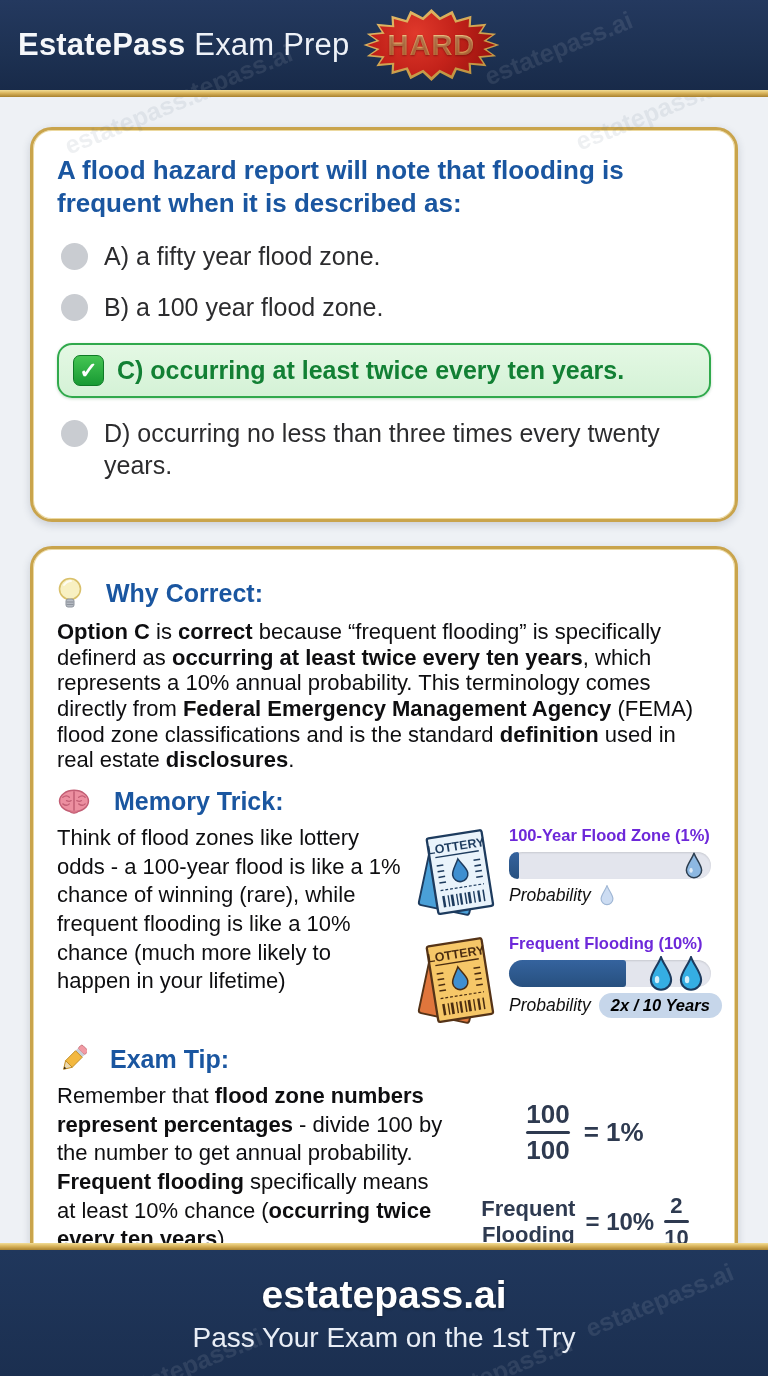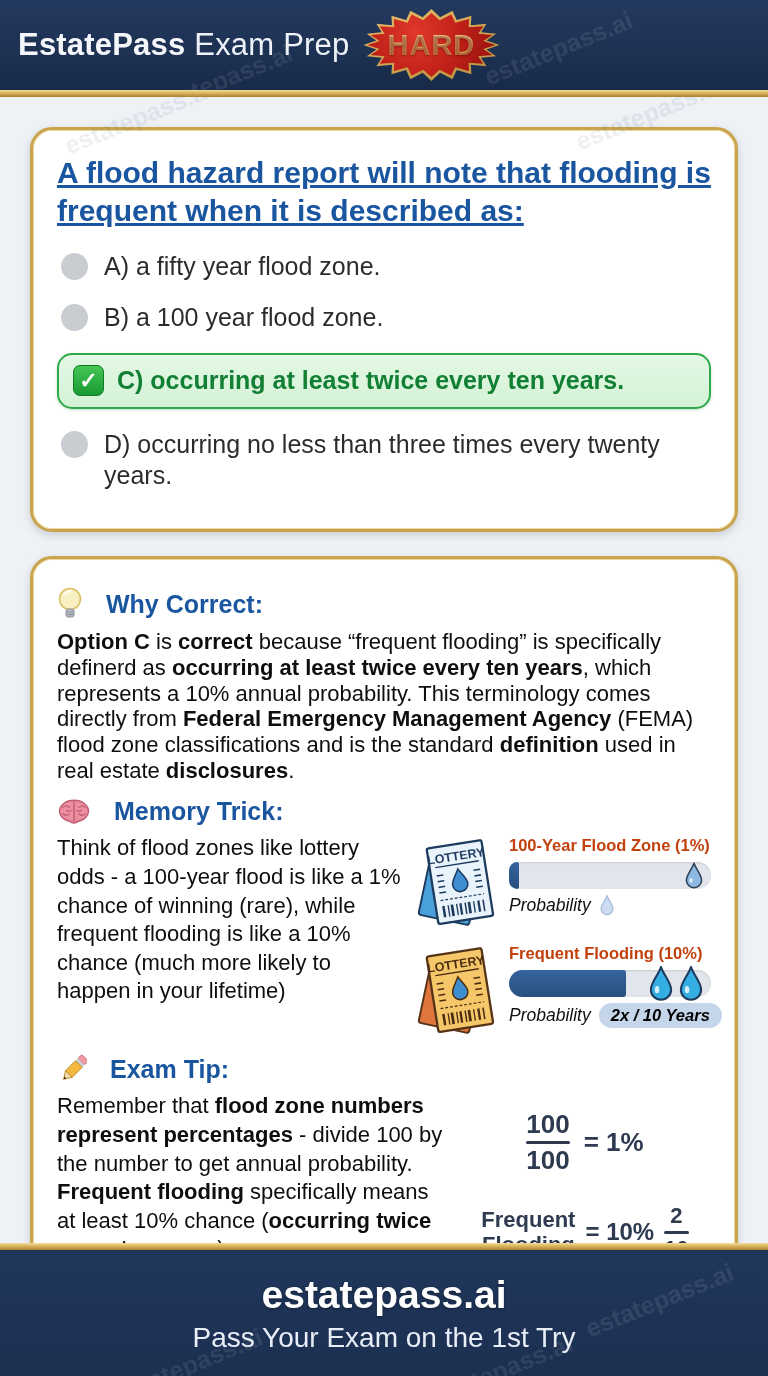--- a/index.html
+++ b/index.html
@@ -51,21 +51,21 @@
     background:linear-gradient(180deg,#f2dd96 0%,#d9b45c 45%,#a8812f 100%); }
 
   
   .main { flex:1 1 auto; padding:30px 30px 0; overflow:hidden; position:relative; }
   .card {
     background:#ffffff; border:3px solid #c9a44c; border-radius:22px;
     box-shadow:0 3px 8px rgba(40,50,70,.18), inset 0 0 0 1px #ecd9a0;
     padding:24px 24px 18px;
   }
   .q-card { margin-bottom:24px; }
-  .q-title { color:#1a56a0; font-size:30px; font-weight:800; line-height:1.28; margin-bottom:16px;text-decoration:underline; }
+  .q-title { color:#1a56a0; font-size:26px; font-weight:800; line-height:1.28; margin-bottom:16px; }
   .option { display:flex; align-items:flex-start; gap:16px; margin:20px 4px;
     font-size:25px; color:#2c2c2e; line-height:1.25; cursor:pointer; }
   .radio { width:27px; height:27px; border-radius:50%; background:#c9ccd1; flex:0 0 auto; margin-top:2px; }
   .option.correct {
     background:linear-gradient(180deg,#e4f8e4,#d4f2d6);
     border:2.5px solid #30a94c; border-radius:15px;
     padding:10px 14px; margin:16px 0; align-items:center; gap:13px;
     color:#128034; font-weight:800;
     box-shadow:0 1px 3px rgba(30,120,50,.25);
   }
@@ -81,21 +81,21 @@
   .section-head svg { flex:0 0 auto; }
   .body-text { font-size:22px; line-height:1.17; color:#0e0e10; margin-bottom:14px; }
   .body-text b { font-weight:800; }
 
   .two-col { display:flex; gap:6px; margin-bottom:14px; }
   .two-col .left { flex:1 1 auto; font-size:22px; line-height:1.3; color:#0e0e10; }
   .mem-visuals { width:296px; flex:0 0 auto; display:flex; flex-direction:column; gap:12px; padding-top:2px; }
   .visual-row { display:flex; gap:8px; }
   .ticket { width:86px; height:96px; flex:0 0 auto; }
   .visual-stack { flex:1 1 auto; min-width:0; }
-  .visual-label { font-size:16.5px; font-weight:800; color:#c2410c; white-space:nowrap; }
+  .visual-label { font-size:16.5px; font-weight:800; color:#6d28d9; white-space:nowrap; }
   .bar { position:relative; height:27px; background:#e3e5ed; border-radius:14px;
     margin:7px 0 6px; box-shadow:inset 0 1px 2px rgba(0,0,0,.12); }
   .bar-fill { position:absolute; left:0; top:0; bottom:0;
     background:linear-gradient(180deg,#35639e,#27507f); border-radius:14px 3px 3px 14px; }
   .bar-drops { position:absolute; right:6px; top:50%; transform:translateY(-50%);
     display:flex; gap:2px; align-items:center; }
   .caption { display:flex; align-items:center; gap:8px; font-size:17.5px; color:#101010;font-style:italic; }
   .years-badge { background:#c6d6ea; color:#000000; font-weight:800; font-size:16.5px;
     border-radius:13px; padding:3px 12px; white-space:nowrap; }
 

